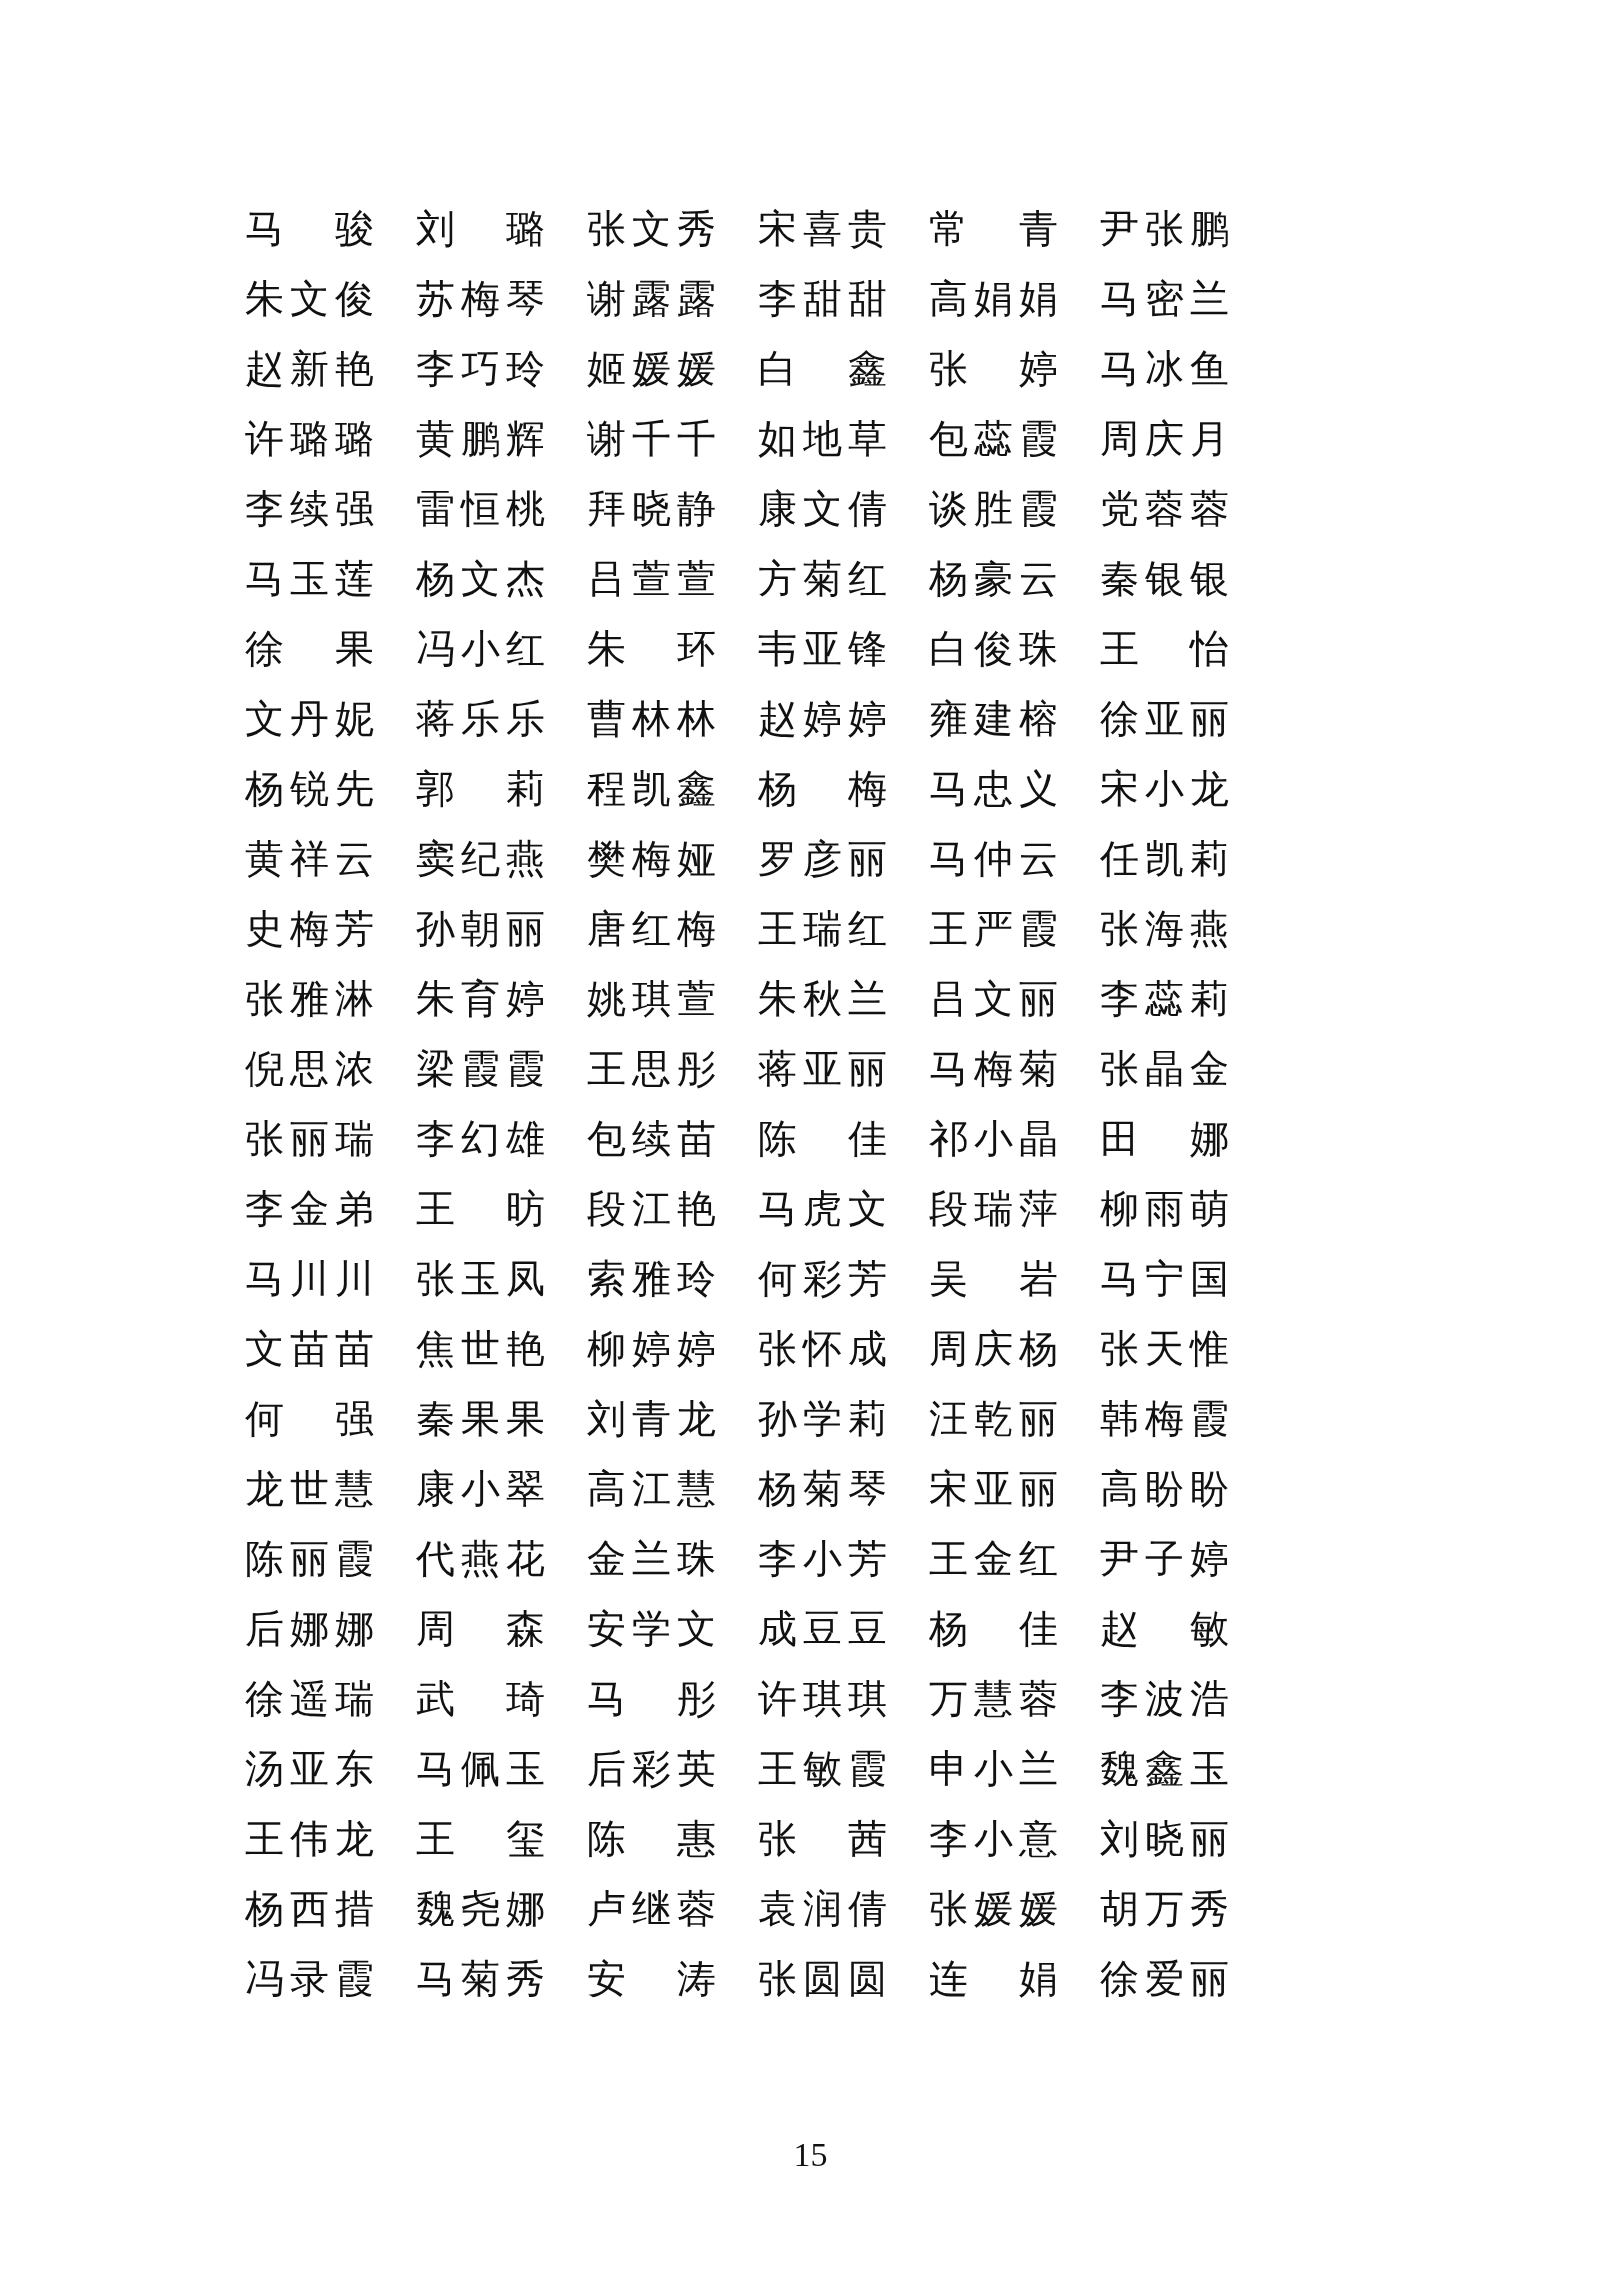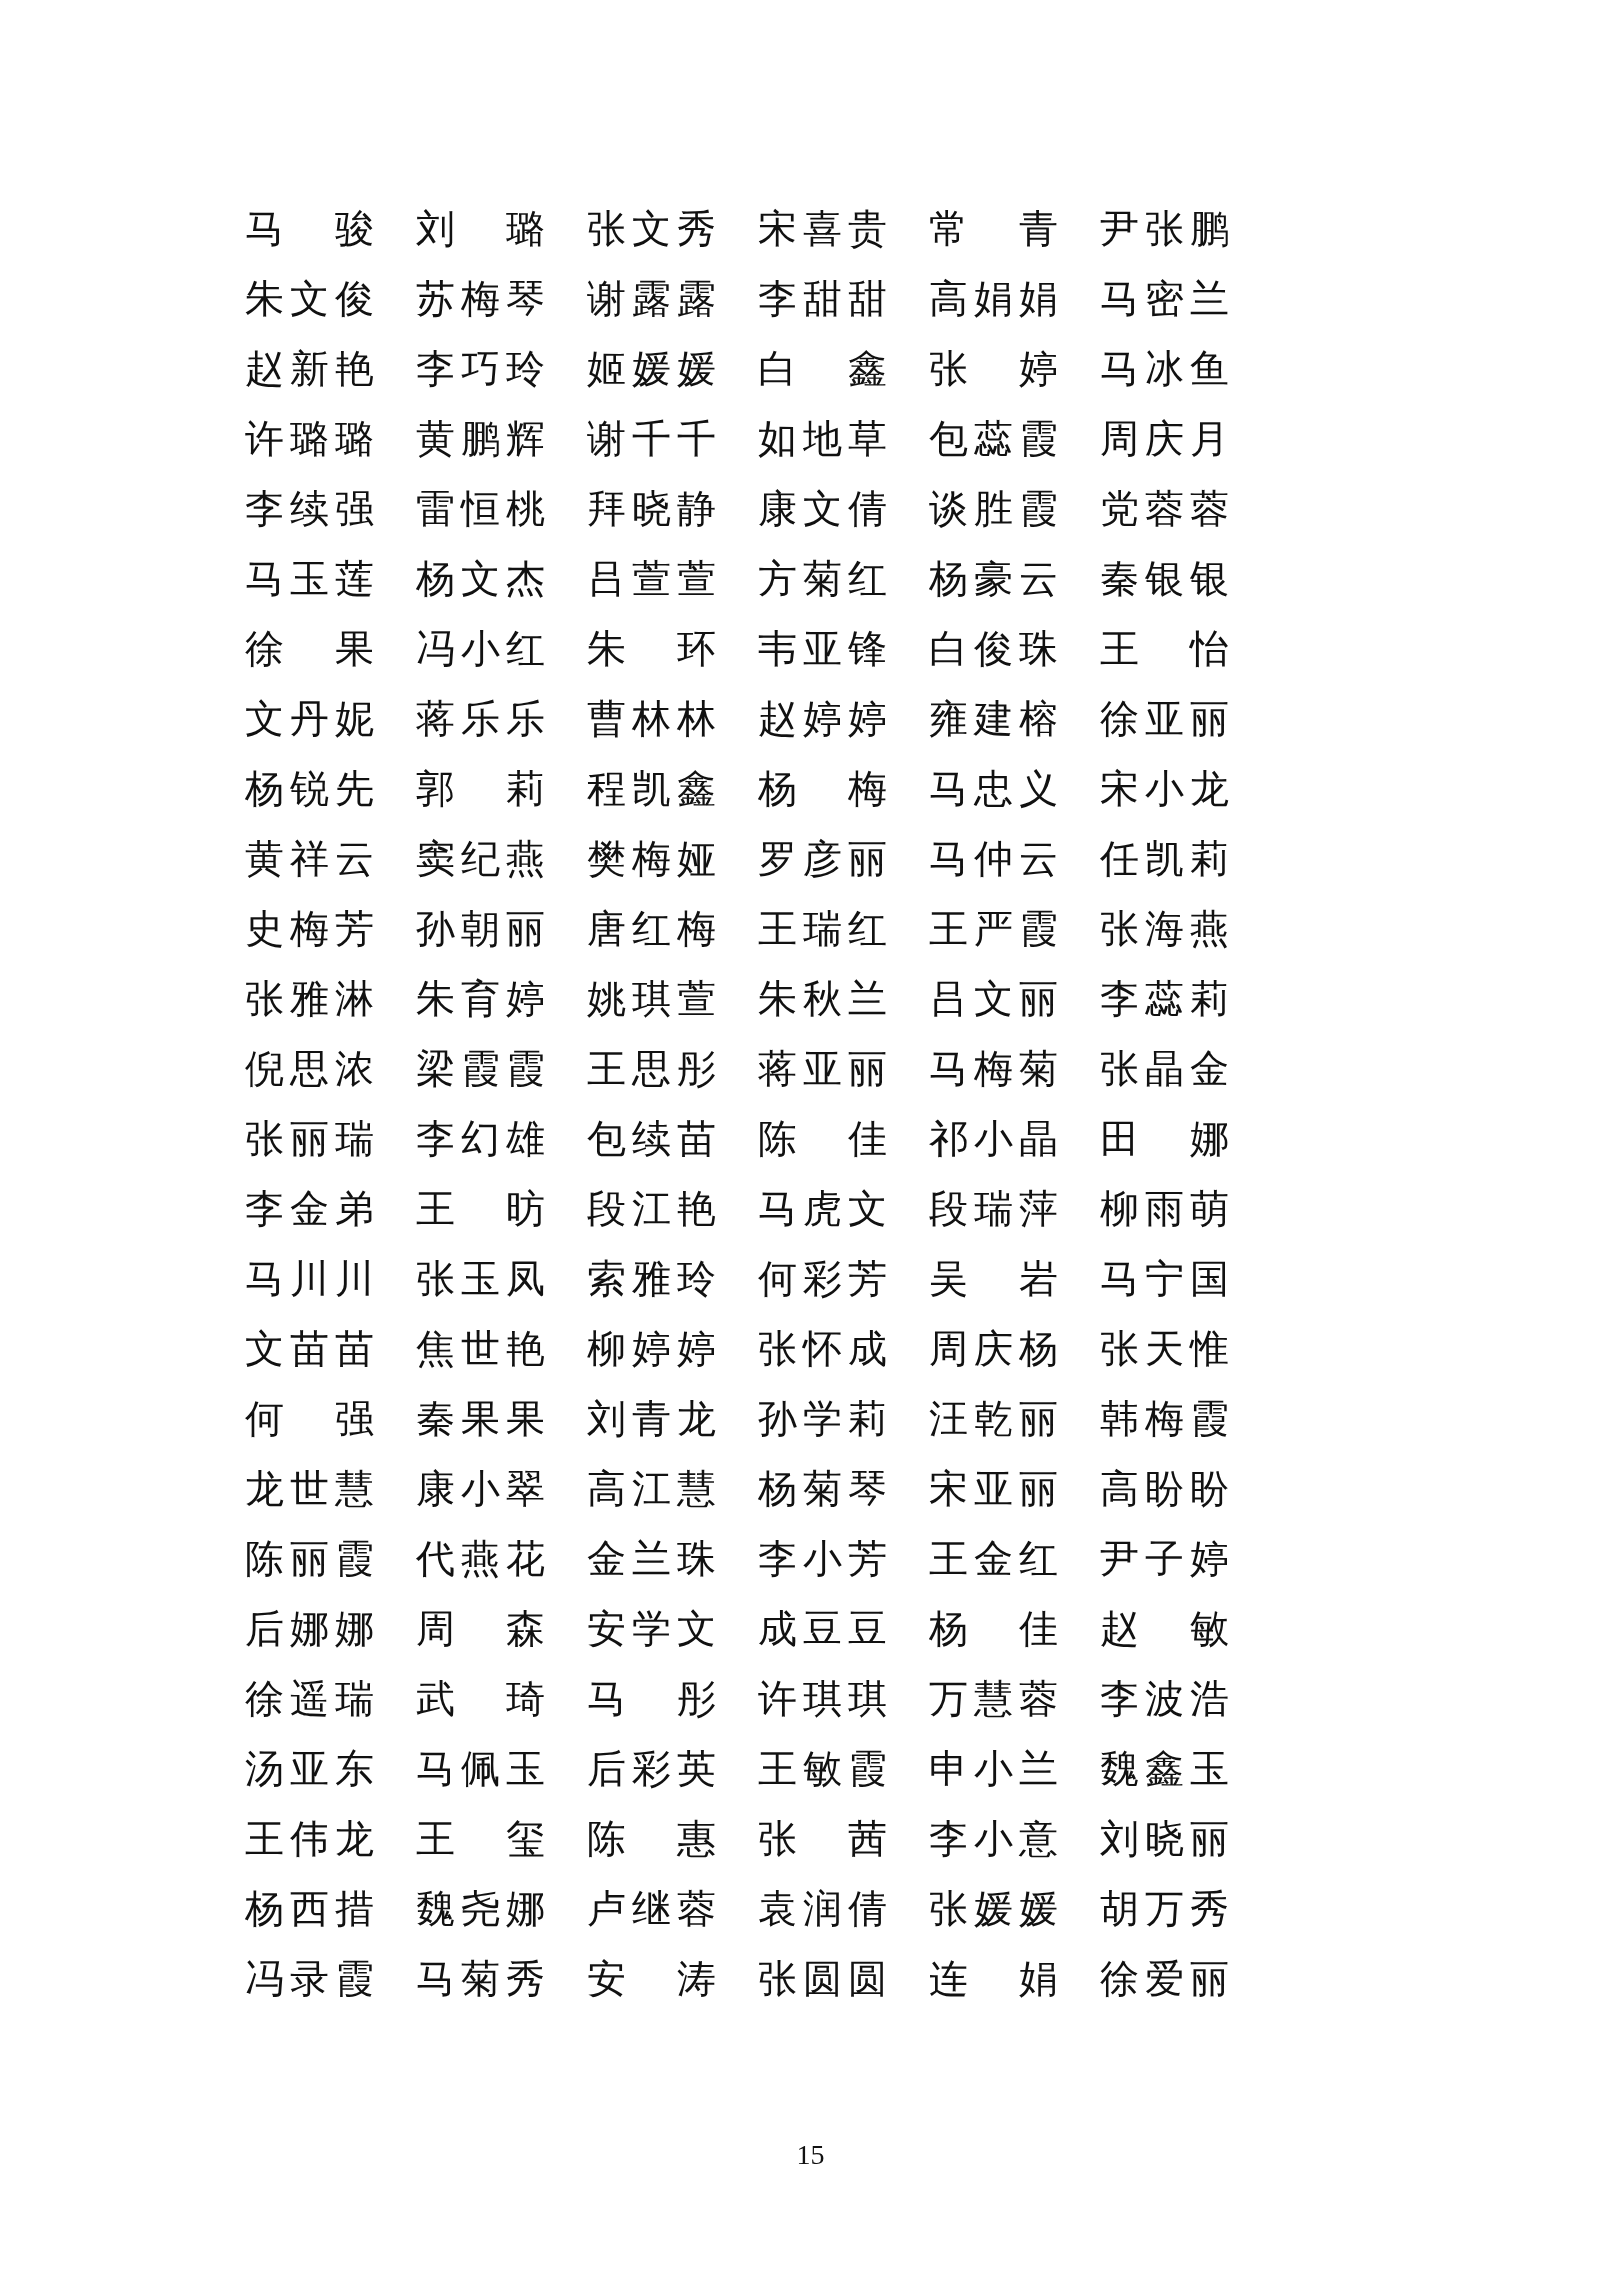--- a/index.html
+++ b/index.html
@@ -36,21 +36,21 @@
   }
   .name-cell span {
     display: inline-block;
   }
   .page-number {
     position: absolute;
     top: 2135px;
     left: 0;
     width: 100%;
     text-align: center;
-    font-size: 28px;
+    font-size: 34px;
     line-height: 39px;
     color: #111111;
   }
 </style>
 </head>
 <body>
 
 <div class="page">
   <div class="name-grid">
       <div class="name-cell">

